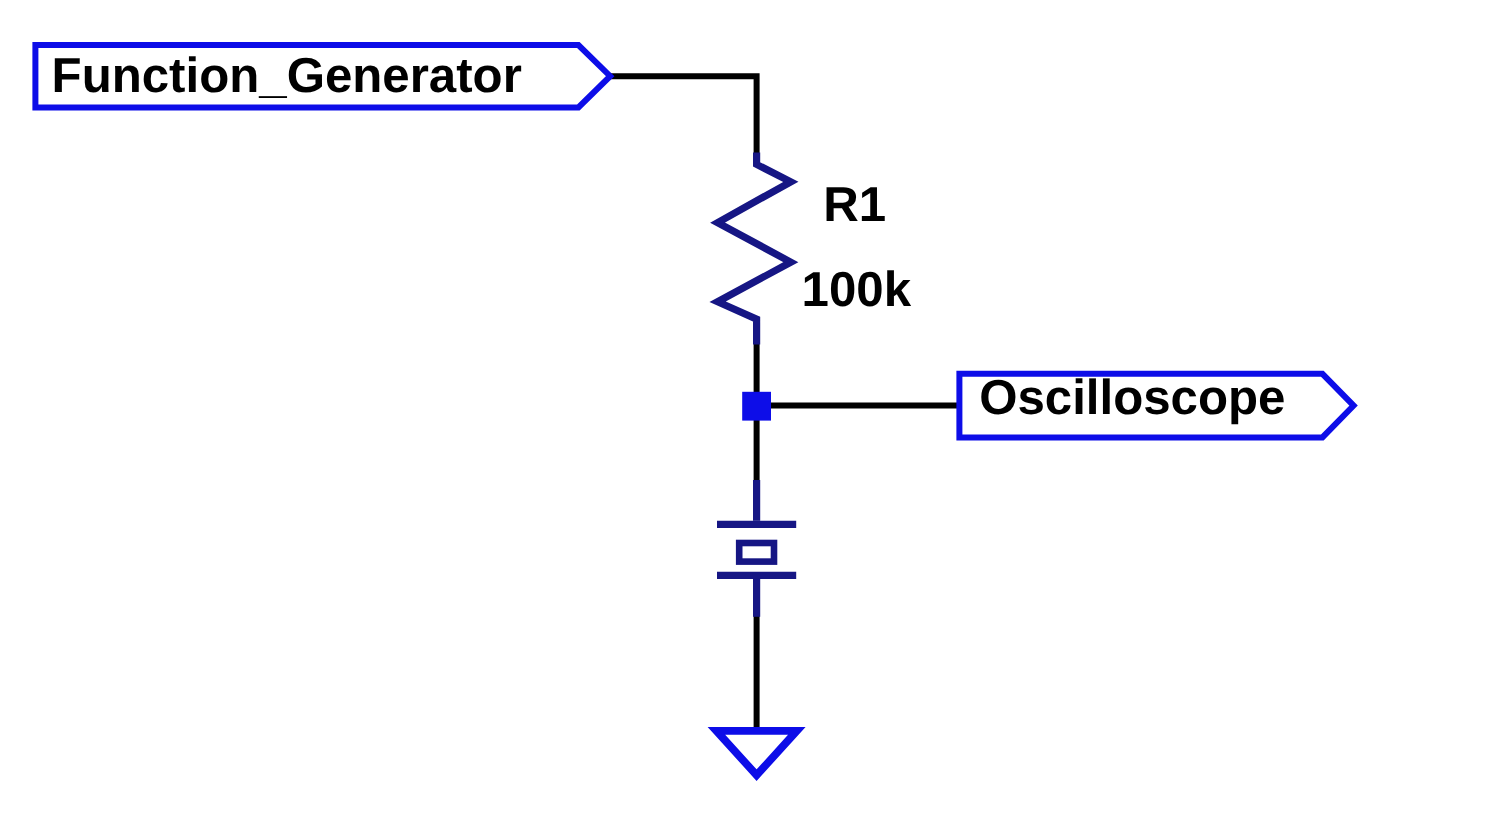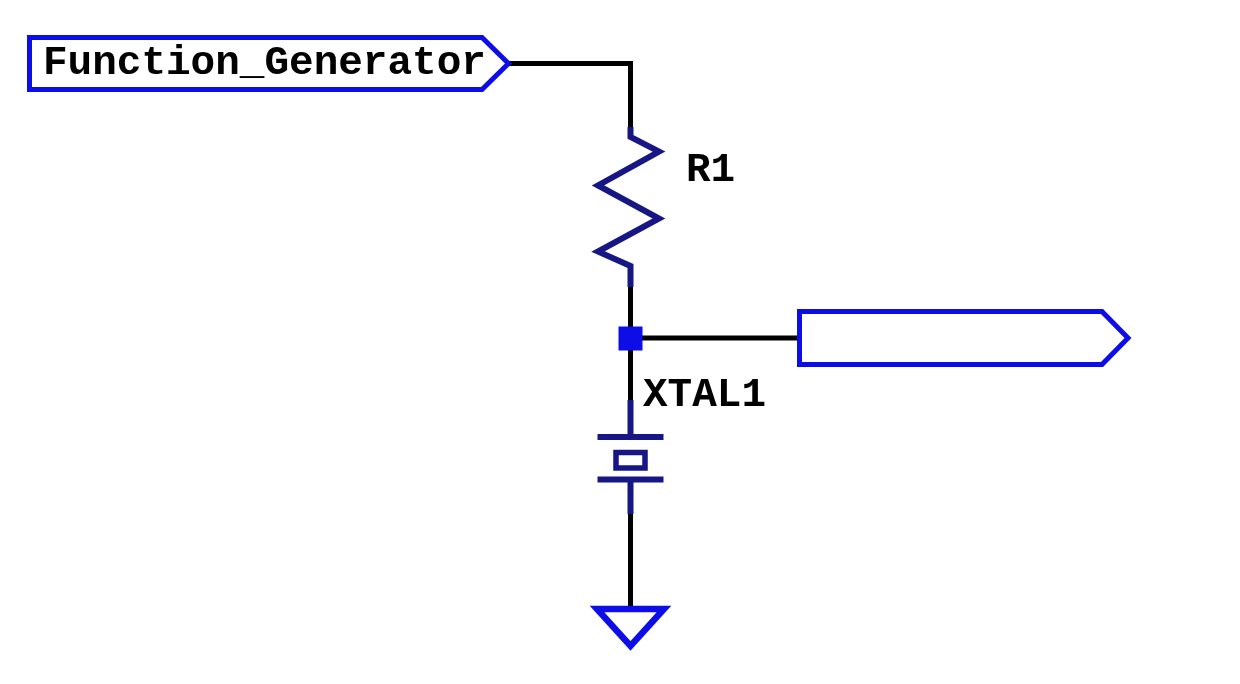--- a/index.html
+++ b/index.html
@@ -7,21 +7,20 @@
     padding: 0;
     background: #ffffff;
     font-family: "Liberation Sans", "DejaVu Sans", sans-serif;
   }
   .canvas {
     position: relative;
     width: 1240px;
     height: 684px;
     background: var(--background, #ffffff);
     overflow: hidden;
-    font-family: Liberation Mono, monospace;
   }
   .canvas svg {
     position: absolute;
     left: 0;
     top: 0;
   }
   
   .wire {
     stroke: var(--wire, #000000);
     stroke-width: 5;
@@ -94,18 +93,19 @@
     <path class="flag-shape" d="M29.5 37.5 L482 37.5 L508.5 63.5 L482 89.5 L29.5 89.5 Z"></path>
     <path class="flag-shape" d="M799.5 311.5 L1102 311.5 L1128 338 L1102 364.5 L799.5 364.5 Z"></path>
 
     <path class="ground-shape" d="M597 609 L664 609 L630.5 646 Z"></path>
 
     <rect class="junction" x="618.5" y="326.5" width="24" height="24"></rect>
   </svg>
 
   <div class="label" style="left:43px; top:43px;">Function_Generator</div>
 
+  <div class="label" style="left:816px; top:311px;">Oscilloscope</div>
 
   <div class="label" style="left:668px; top:150px;margin-left:18px;">R1</div>
 
+  <div class="label" style="left:668px; top:221px;">100k</div>
 
-  <div class="label" style="left:643px; top:375px;">XTAL1</div>
 </div>
 
 </body></html>

